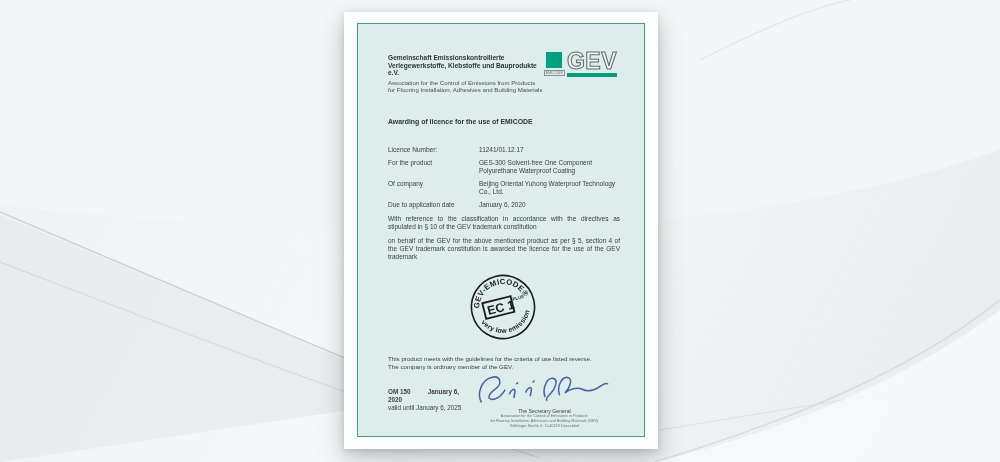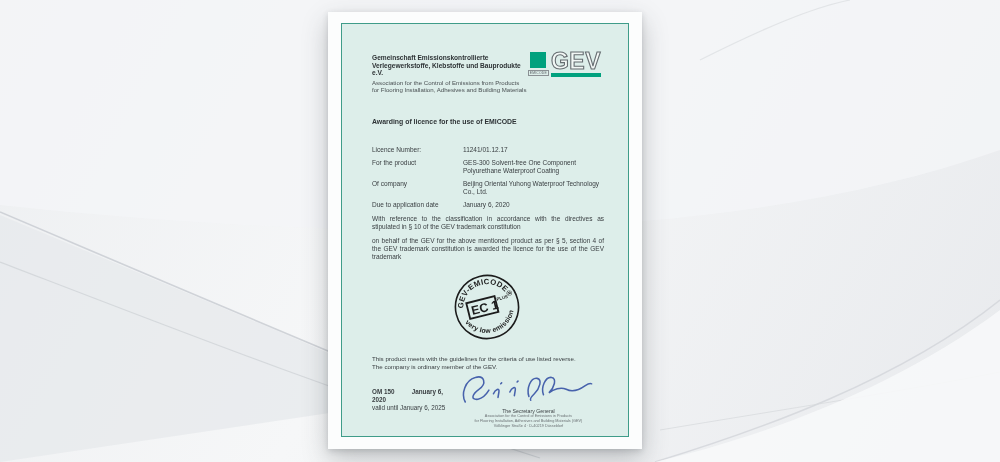--- a/index.html
+++ b/index.html
@@ -3,21 +3,21 @@
 <meta charset="utf-8">
 <style>
   * { margin:0; padding:0; box-sizing:border-box; }
   html,body { width:1000px; height:462px; overflow:hidden; }
   body { font-family:"Liberation Sans", sans-serif; position:relative;
          background:linear-gradient(118deg,#edeff1 0%,#f6f7f8 42%,#e8eaed 100%); }
 
   .bg-waves { position:absolute; inset:0; width:1000px; height:462px; display:block; }
 
   
-  .paper { position:absolute; left:328px; top:12px; width:314px; height:437px;
+  .paper { position:absolute; left:344px; top:12px; width:314px; height:437px;
            background:#fcfdfd;
            box-shadow:0 10px 24px rgba(55,60,66,.28), 0 2px 6px rgba(55,60,66,.18); }
   .panel { position:absolute; left:13px; top:11px; right:13px; bottom:12px;
            background:#ddeeea; border:1.5px solid #3f9c89;
            padding:30px 27px 0 30px; color:#383d40; }
 
   
   .header { display:flex; justify-content:space-between; align-items:flex-start; }
   .org-de { font-size:6.6px; line-height:7.6px; font-weight:bold; color:#2e3336; }
   .org-en { font-size:6.1px; line-height:7.2px; color:#4a5053; margin-top:2px; }

